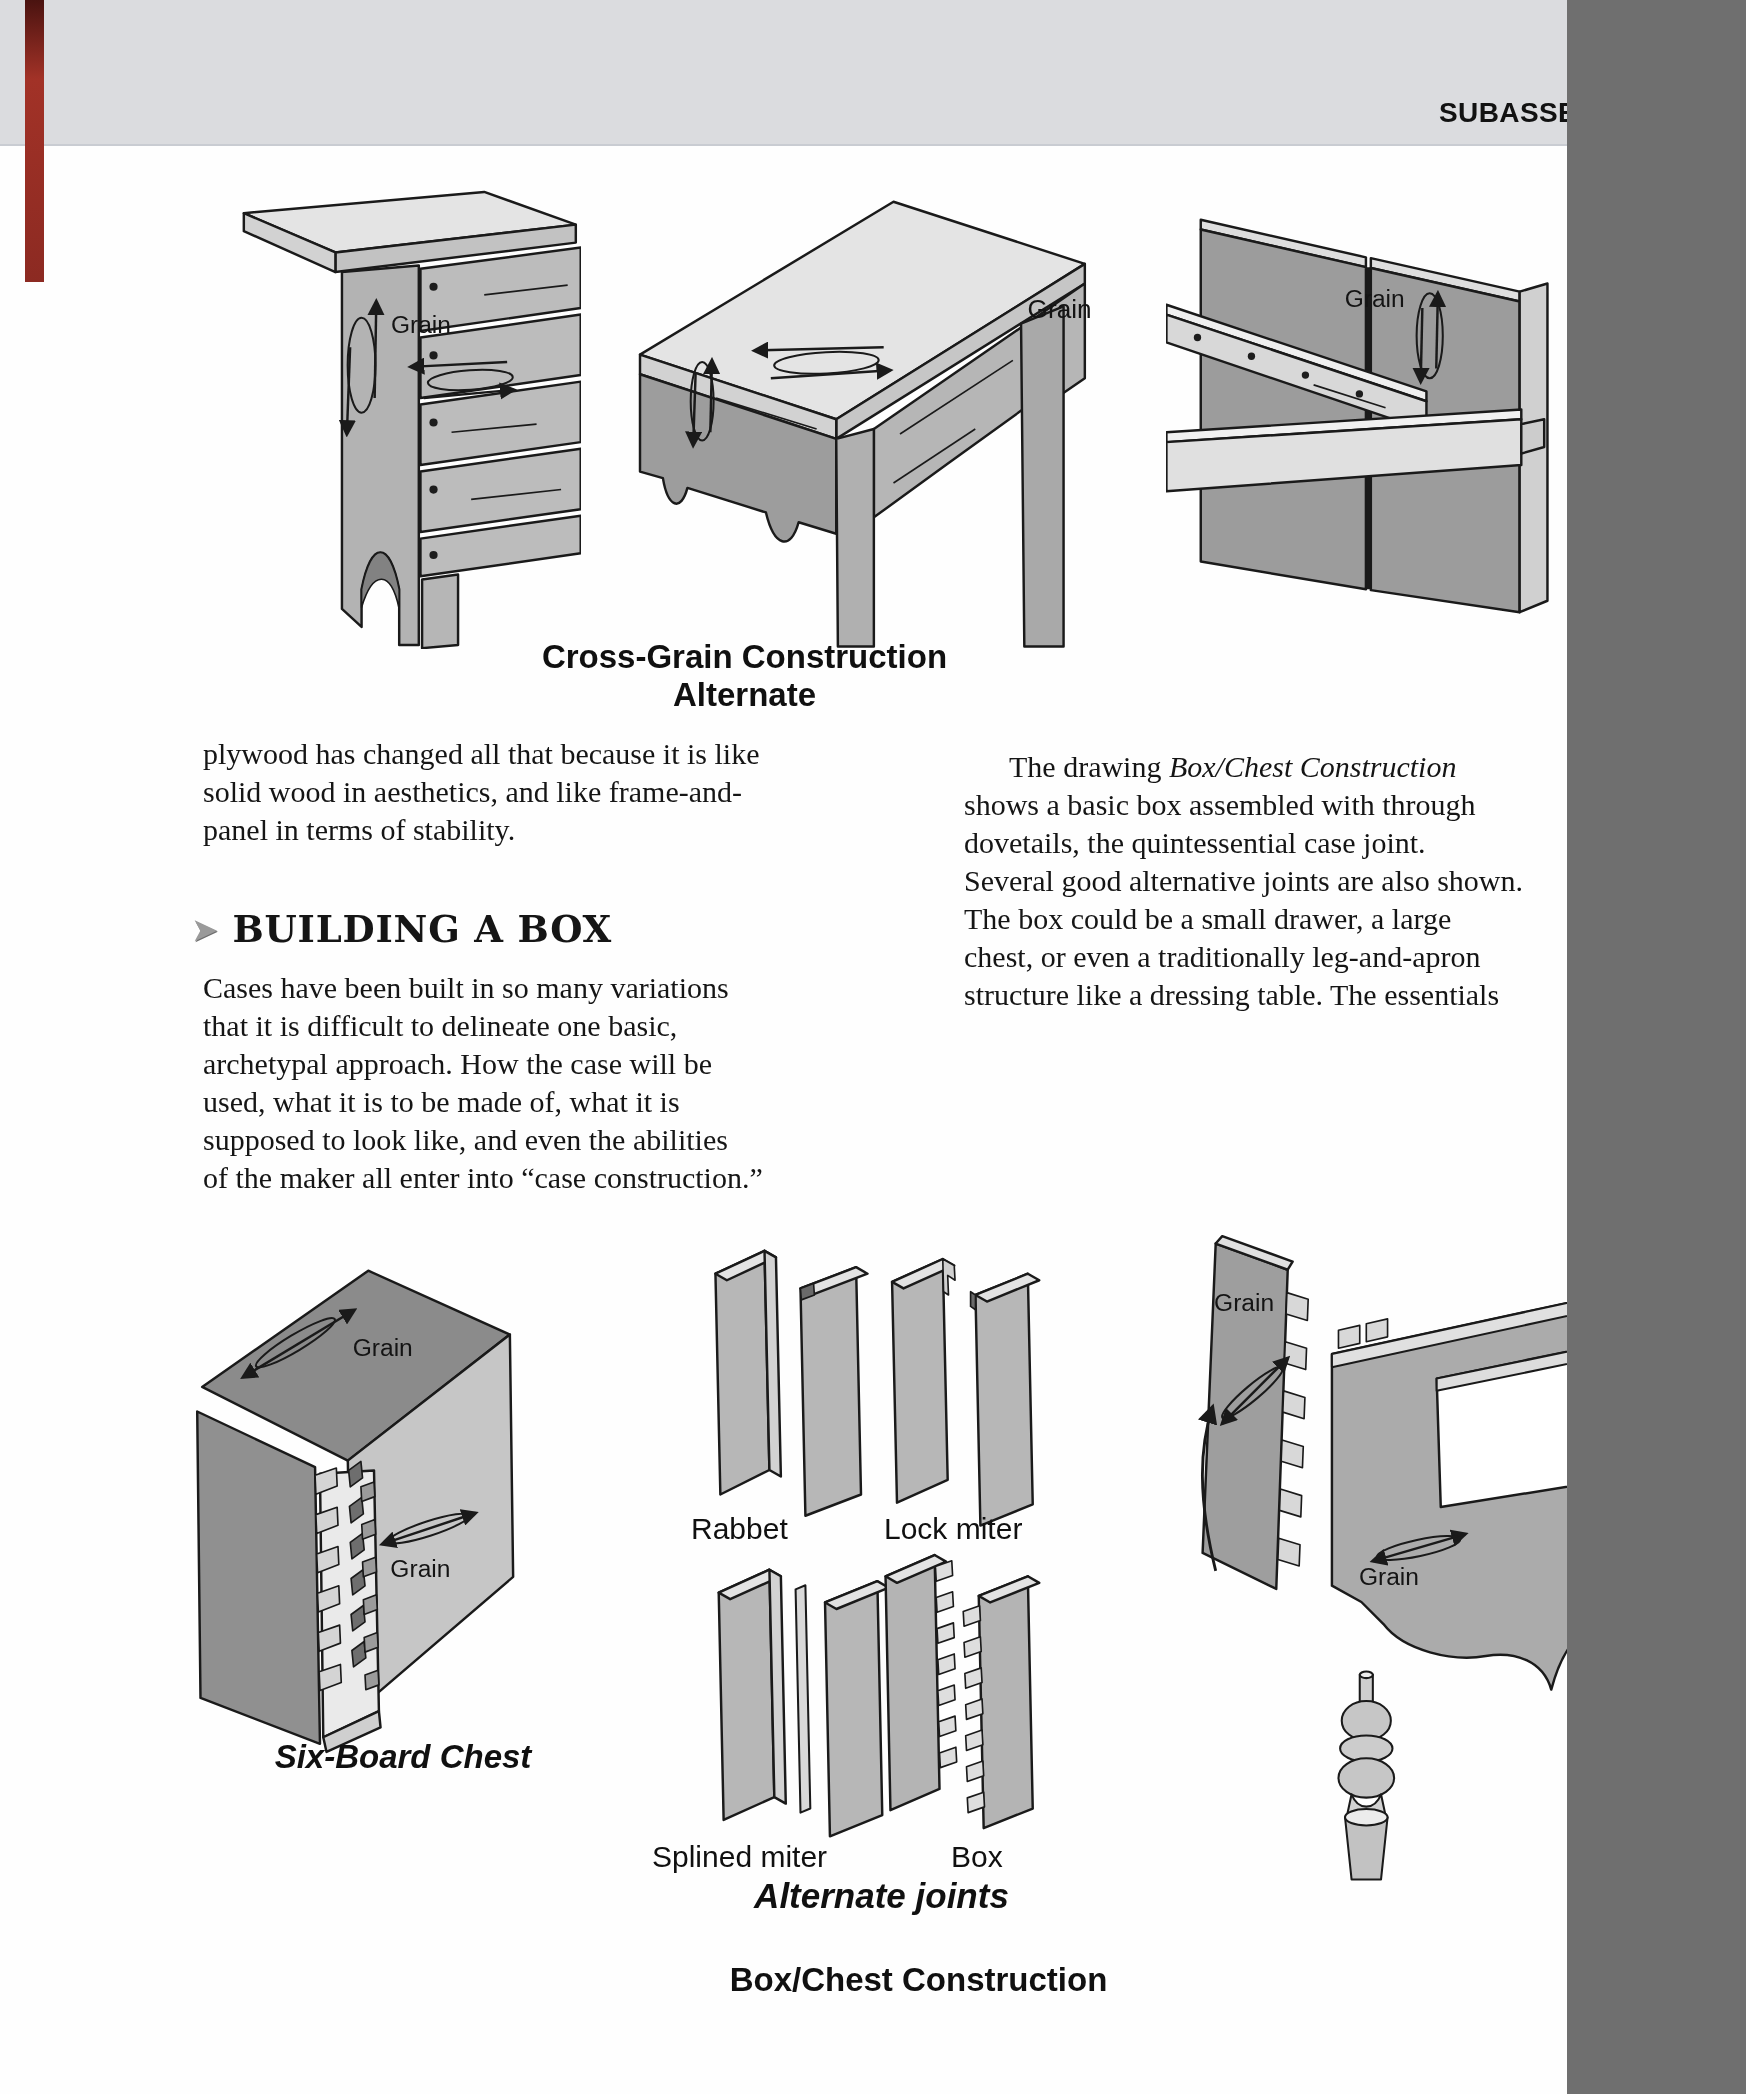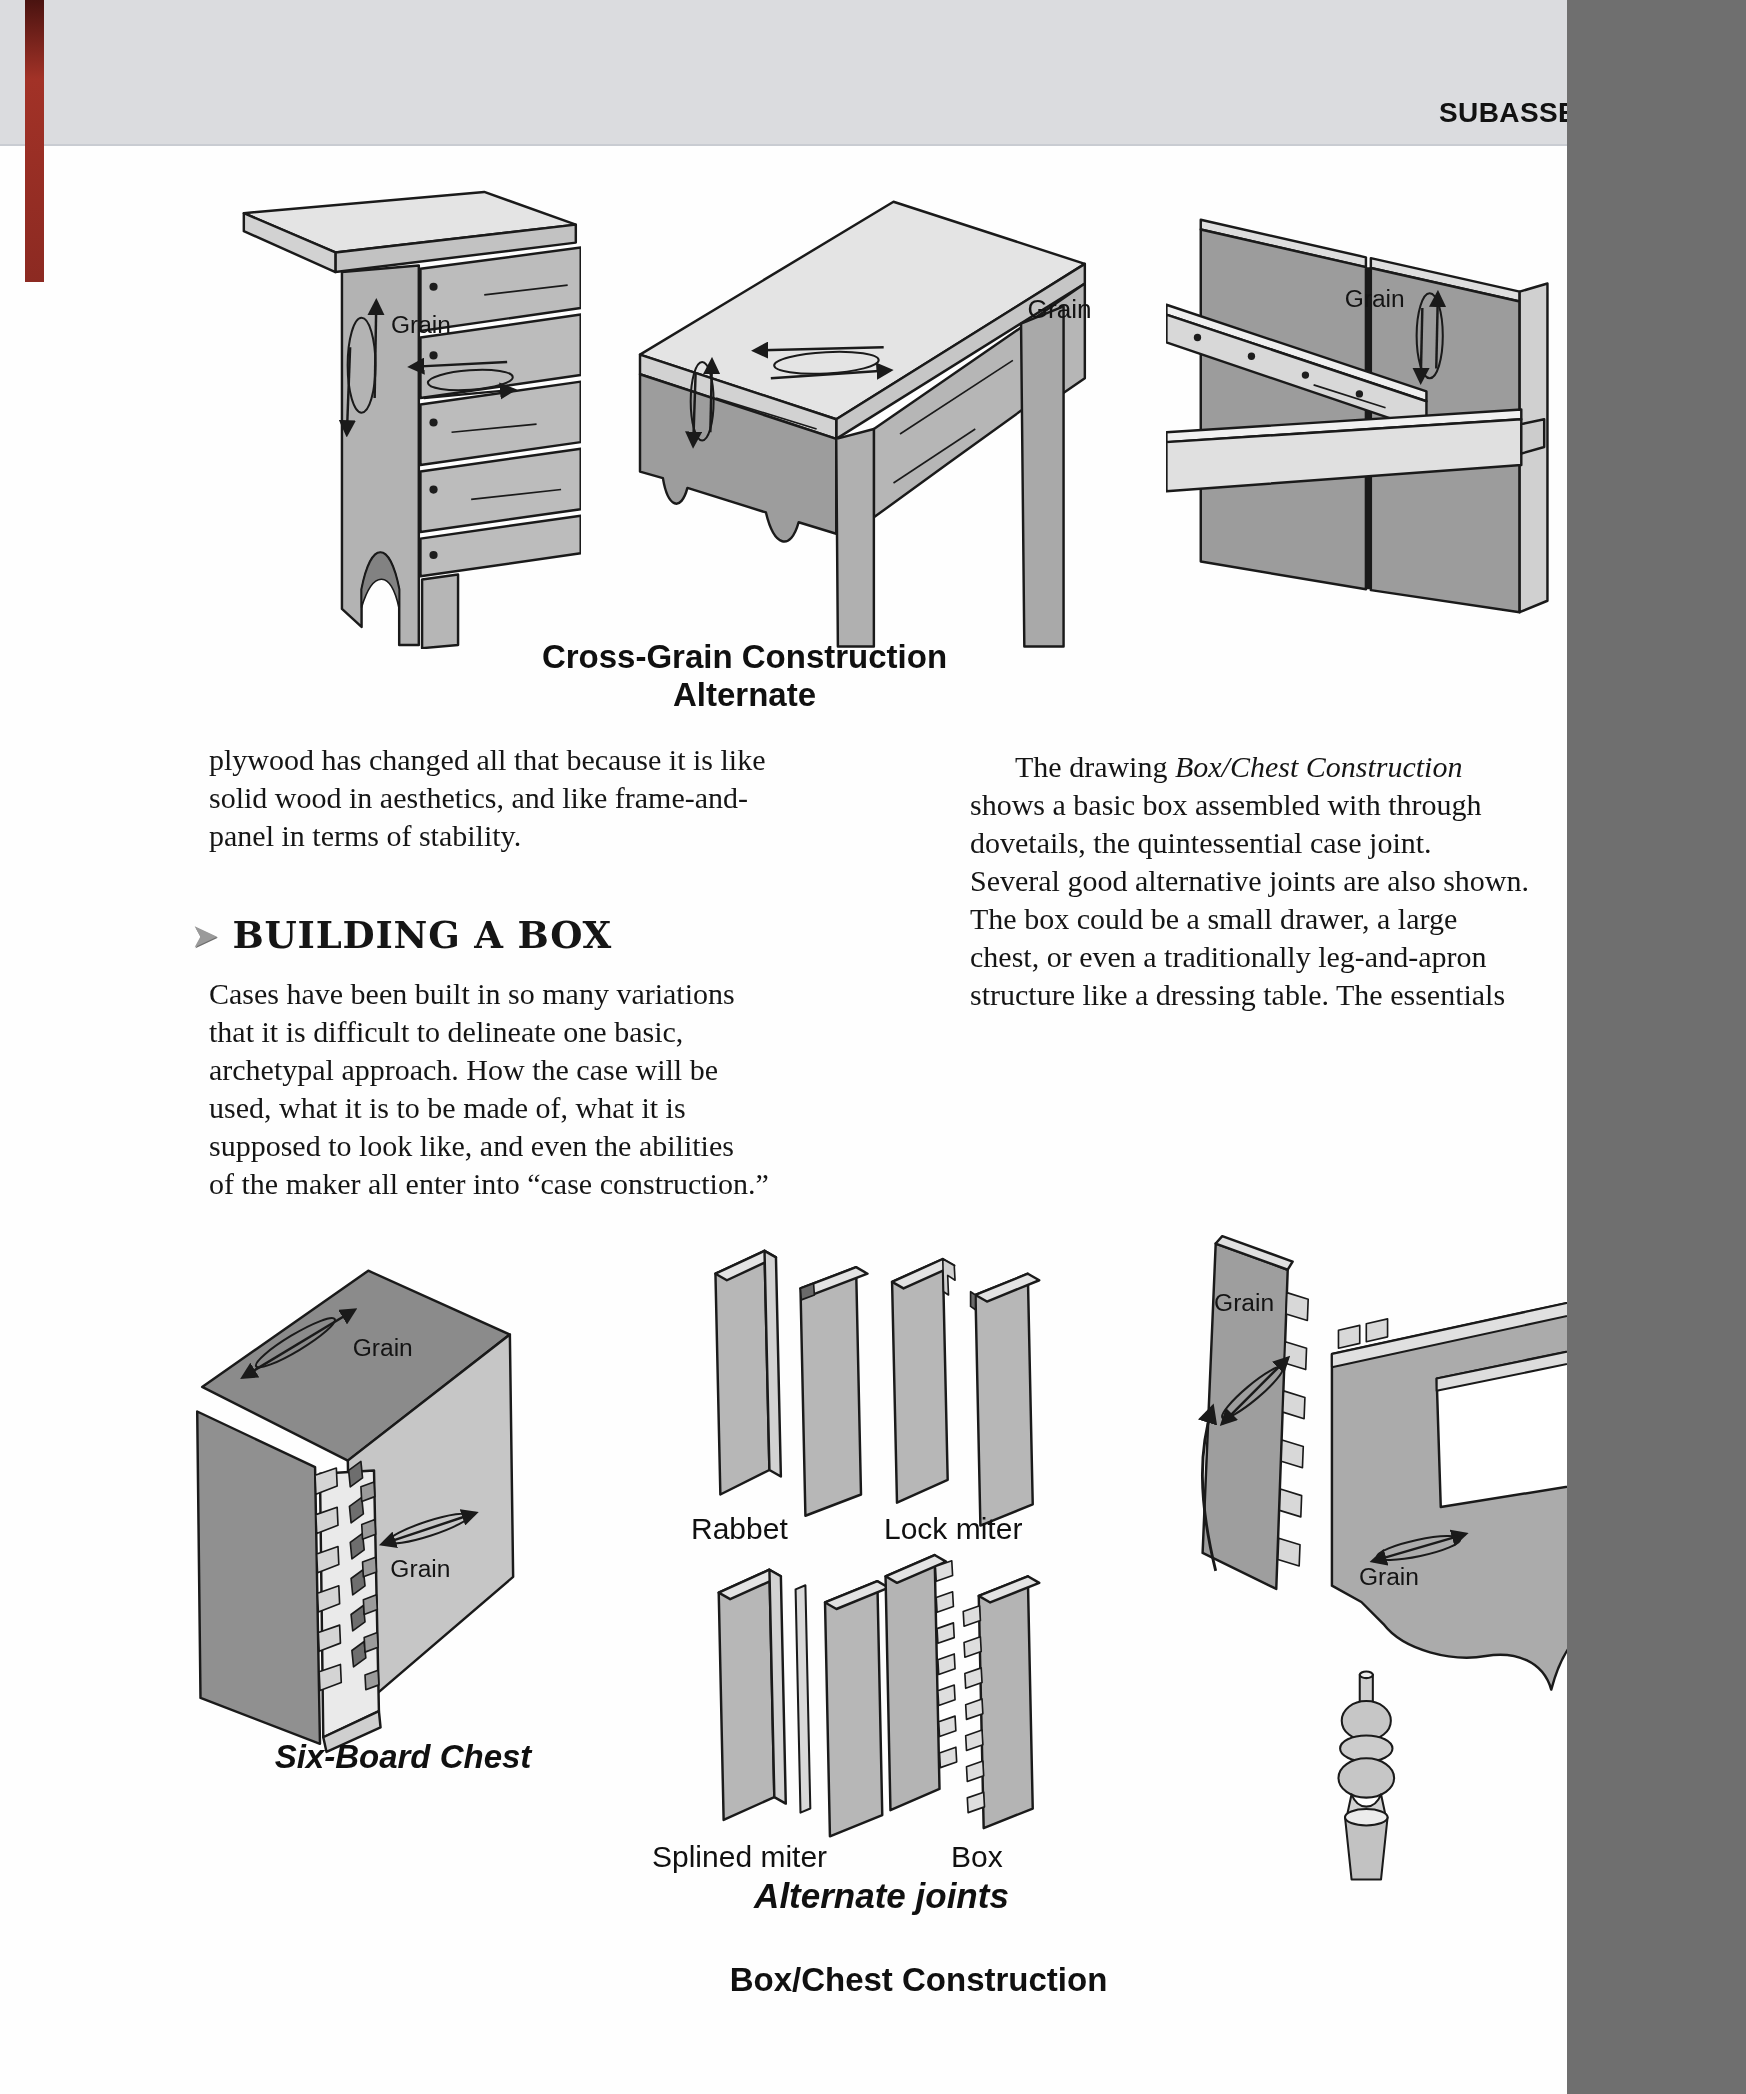--- a/index.html
+++ b/index.html
@@ -9,21 +9,21 @@
              border-bottom:2.5px solid #c9ccd2;}
   .red-bar{position:absolute;left:24.5px;top:0;width:19.6px;height:282px;
            background:linear-gradient(#4a1310,#a23227 28%,#8c2a22);}
   .rh-title{position:absolute;left:1439px;top:97px;font-family:"Liberation Sans",sans-serif;
             font-weight:bold;font-size:28px;letter-spacing:0.4px;color:#121212;}
   .rh-page{position:absolute;left:1656px;top:88px;font-family:"Liberation Sans",sans-serif;
            font-weight:bold;font-size:24px;color:#121212;}
   .fig{position:absolute;}
   svg text{font-family:"Liberation Sans",sans-serif;fill:#141414;}
   .body-col{position:absolute;width:769px;font-size:30px;line-height:38px;}
-  .body-col p{margin:18px;white-space:pre-line;}
+  .body-col p{margin:12px;white-space:pre-line;}
   .body-col p.indent{text-indent:45px;}
   .p2{margin-top:21px !important;}
   .p2r{margin-top:24.5px !important;}
   .heading-row{margin:61px 0 0 0;display:flex;align-items:center;gap:13px;
                font-family:"DejaVu Serif",serif;font-weight:bold;font-size:37px;letter-spacing:0.8px;}
   .heading-arrow{color:#9a9a9a;font-family:"DejaVu Sans",sans-serif;font-size:33px;line-height:1;
                  text-shadow:0.8px 0.8px 0 #6d6d6d;}
   .caption{position:absolute;font-family:"Liberation Sans",sans-serif;font-weight:bold;
            color:#101010;text-align:center;font-size:33px;}
   .cap-italic{font-style:italic;}

